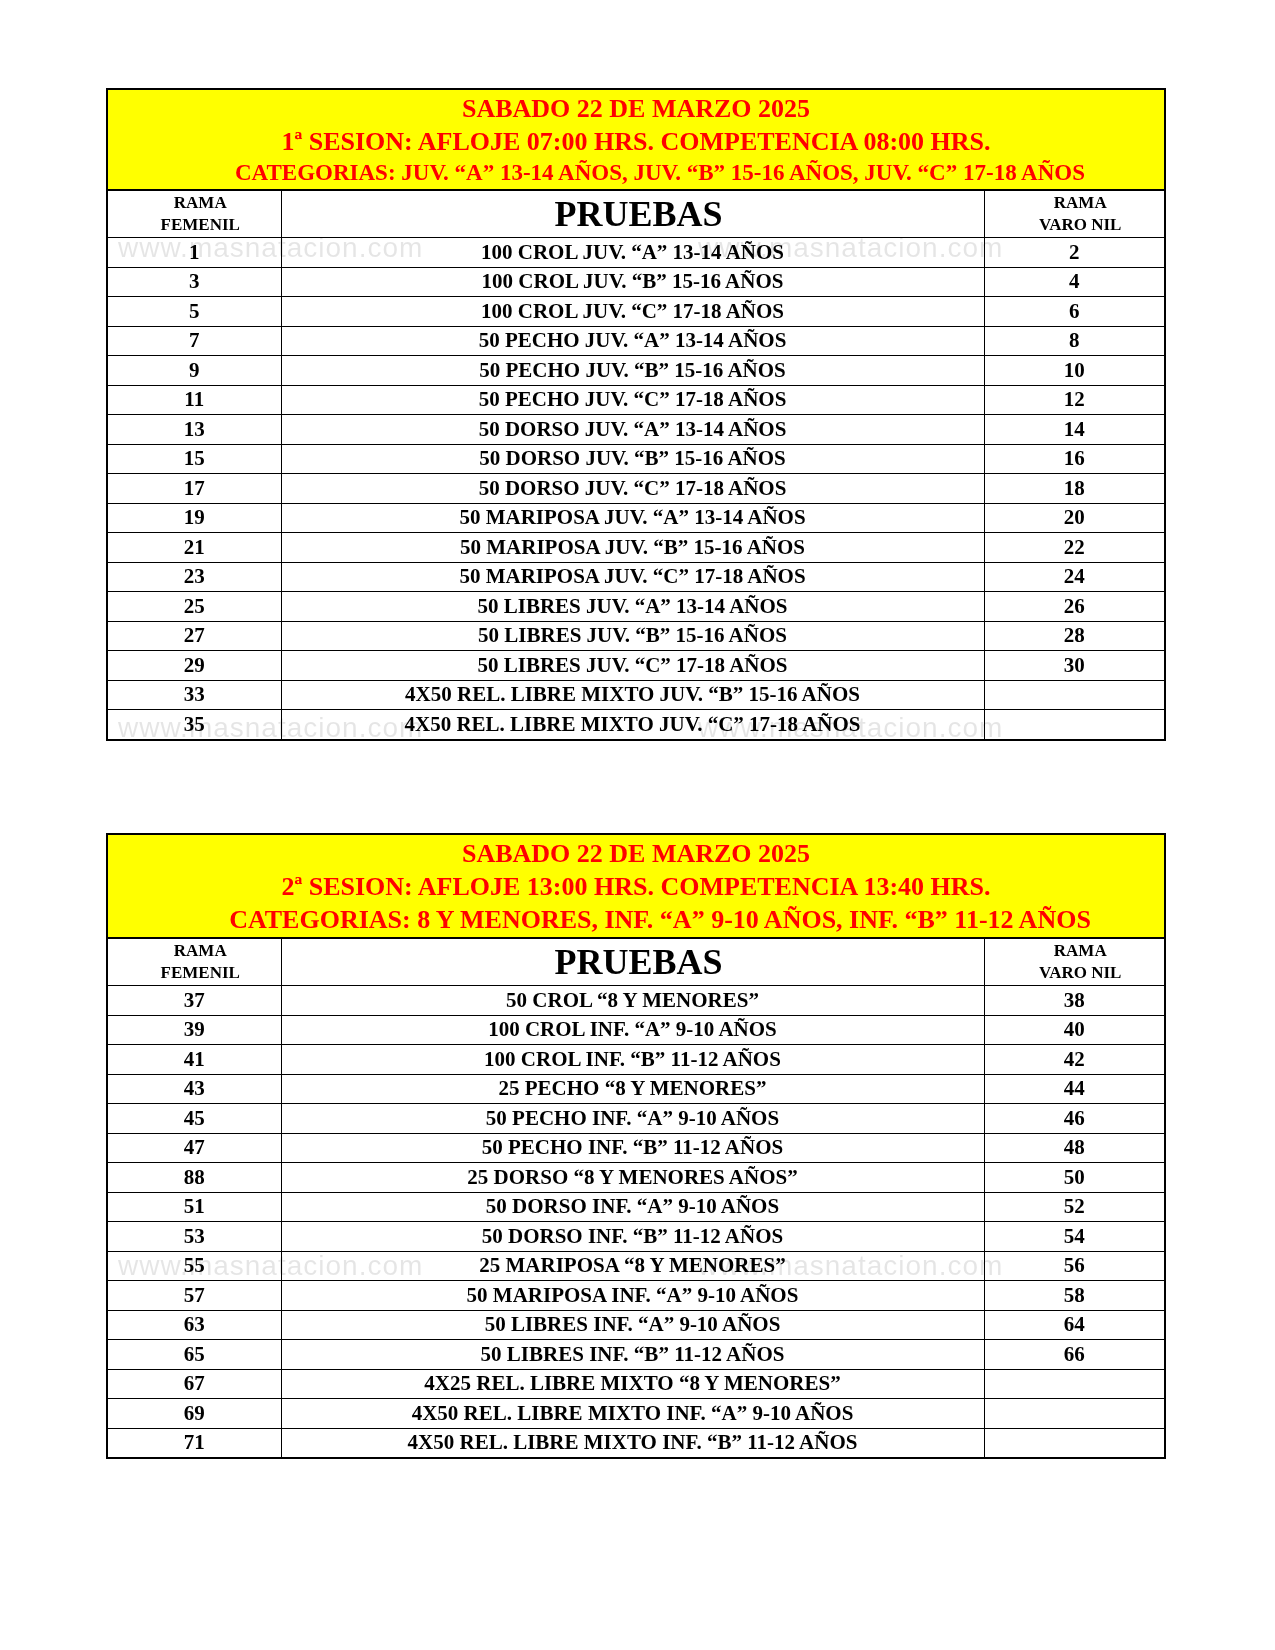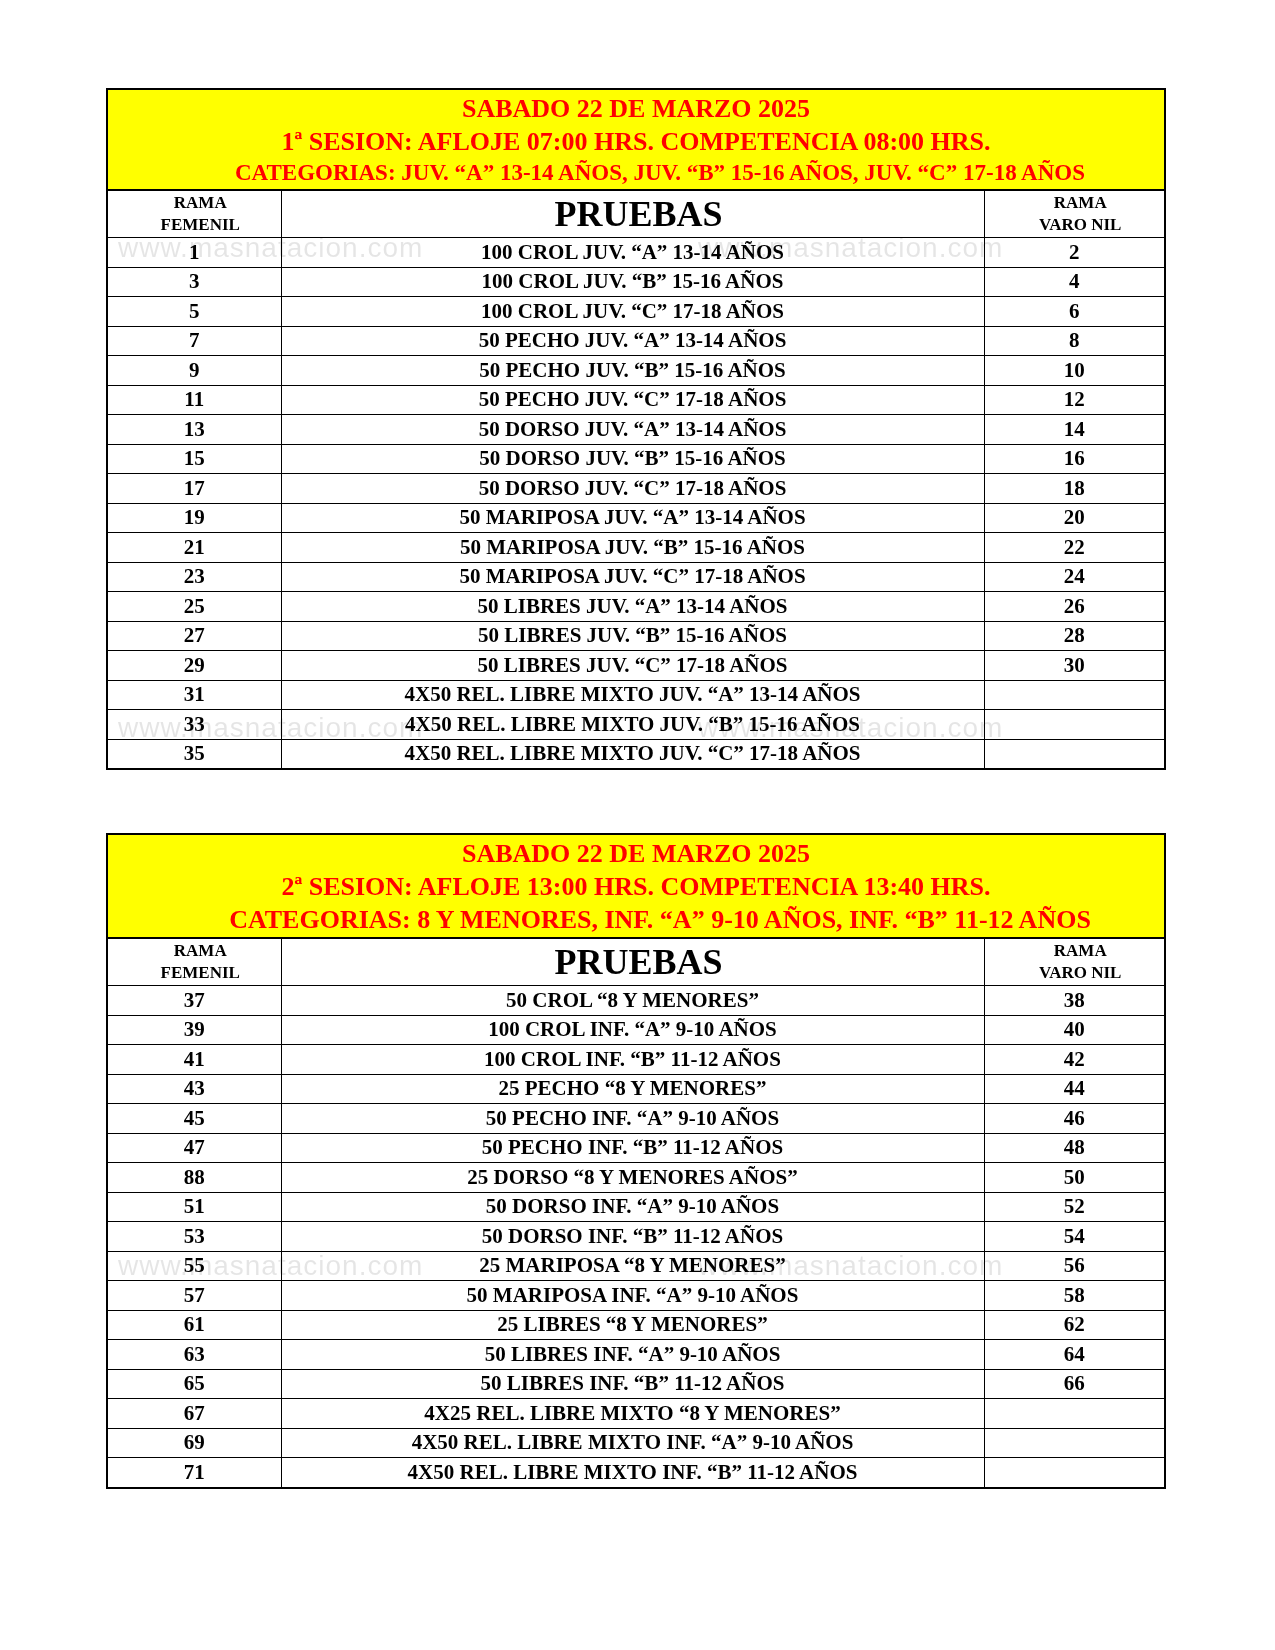--- a/index.html
+++ b/index.html
@@ -117,25 +117,20 @@
           <td>27</td>
           <td>50 LIBRES JUV. “B” 15-16 AÑOS</td>
           <td>28</td>
         </tr>
         <tr>
           <td>29</td>
           <td>50 LIBRES JUV. “C” 17-18 AÑOS</td>
           <td>30</td>
         </tr>
         <tr>
-          <td>31</td>
-          <td>4X50 REL. LIBRE MIXTO JUV. “A” 13-14 AÑOS</td>
-          <td></td>
-        </tr>
-        <tr>
           <td>33</td>
           <td>4X50 REL. LIBRE MIXTO JUV. “B” 15-16 AÑOS</td>
           <td></td>
         </tr>
         <tr>
           <td>35</td>
           <td>4X50 REL. LIBRE MIXTO JUV. “C” 17-18 AÑOS</td>
           <td></td>
         </tr>
       </tbody>
@@ -215,25 +210,20 @@
           <td>55</td>
           <td>25 MARIPOSA “8 Y MENORES”</td>
           <td>56</td>
         </tr>
         <tr>
           <td>57</td>
           <td>50 MARIPOSA INF. “A” 9-10 AÑOS</td>
           <td>58</td>
         </tr>
         <tr>
-          <td>61</td>
-          <td>25 LIBRES “8 Y MENORES”</td>
-          <td>62</td>
-        </tr>
-        <tr>
           <td>63</td>
           <td>50 LIBRES INF. “A” 9-10 AÑOS</td>
           <td>64</td>
         </tr>
         <tr>
           <td>65</td>
           <td>50 LIBRES INF. “B” 11-12 AÑOS</td>
           <td>66</td>
         </tr>
         <tr>

